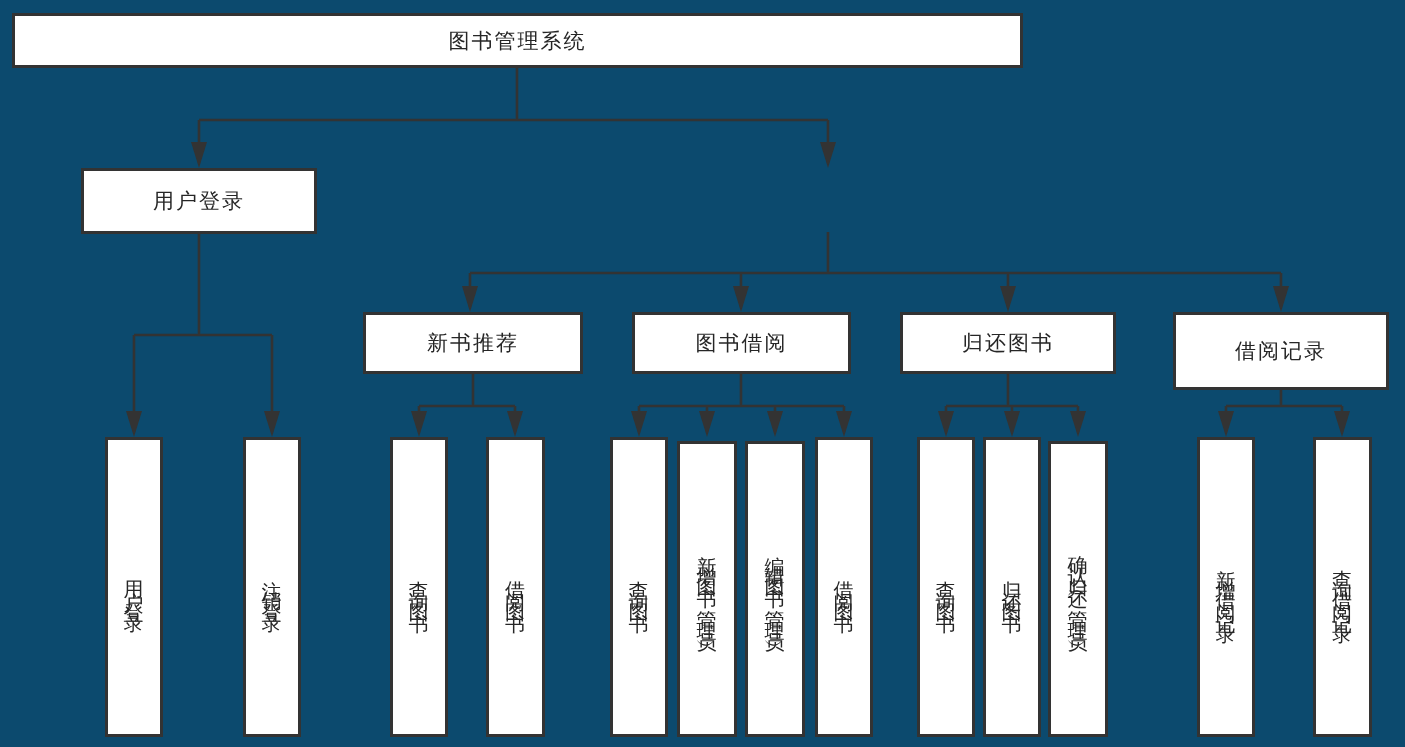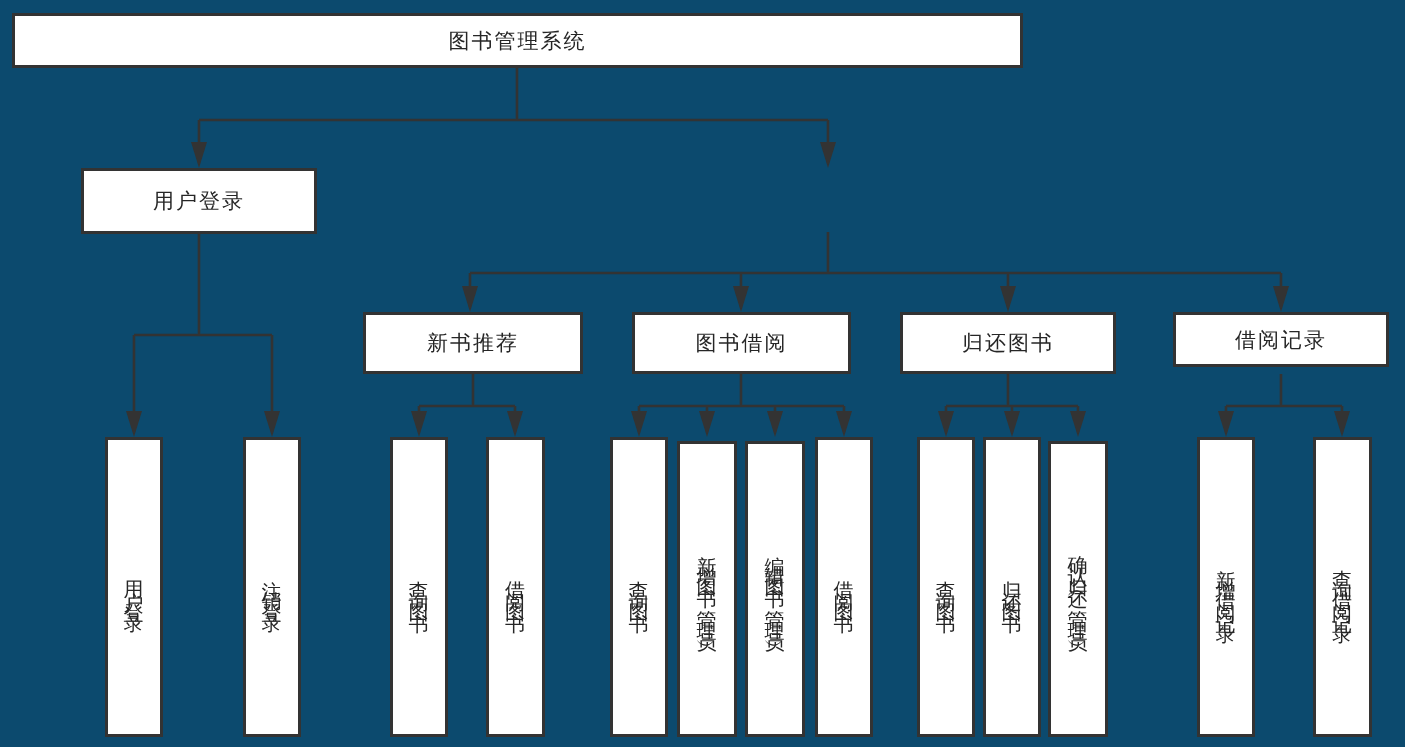--- a/index.html
+++ b/index.html
@@ -74,21 +74,21 @@
 
   <div class="box" style="left:363px;top:312px;width:220px;height:62px">
     <span class="h-label">新书推荐</span>
   </div>
   <div class="box" style="left:632px;top:312px;width:219px;height:62px">
     <span class="h-label">图书借阅</span>
   </div>
   <div class="box" style="left:900px;top:312px;width:216px;height:62px">
     <span class="h-label">归还图书</span>
   </div>
-  <div class="box" style="left:1173px;top:312px;width:216px;height:55px">
+  <div class="box" style="left:1173px;top:312px;width:216px;height:78px">
     <span class="h-label">借阅记录</span>
   </div>
 
   <div class="box" style="left:105px;top:437px;width:58px;height:300px">
     <span class="v-label">用户登录</span>
   </div>
   <div class="box" style="left:243px;top:437px;width:58px;height:300px">
     <span class="v-label">注销登录</span>
   </div>
 

